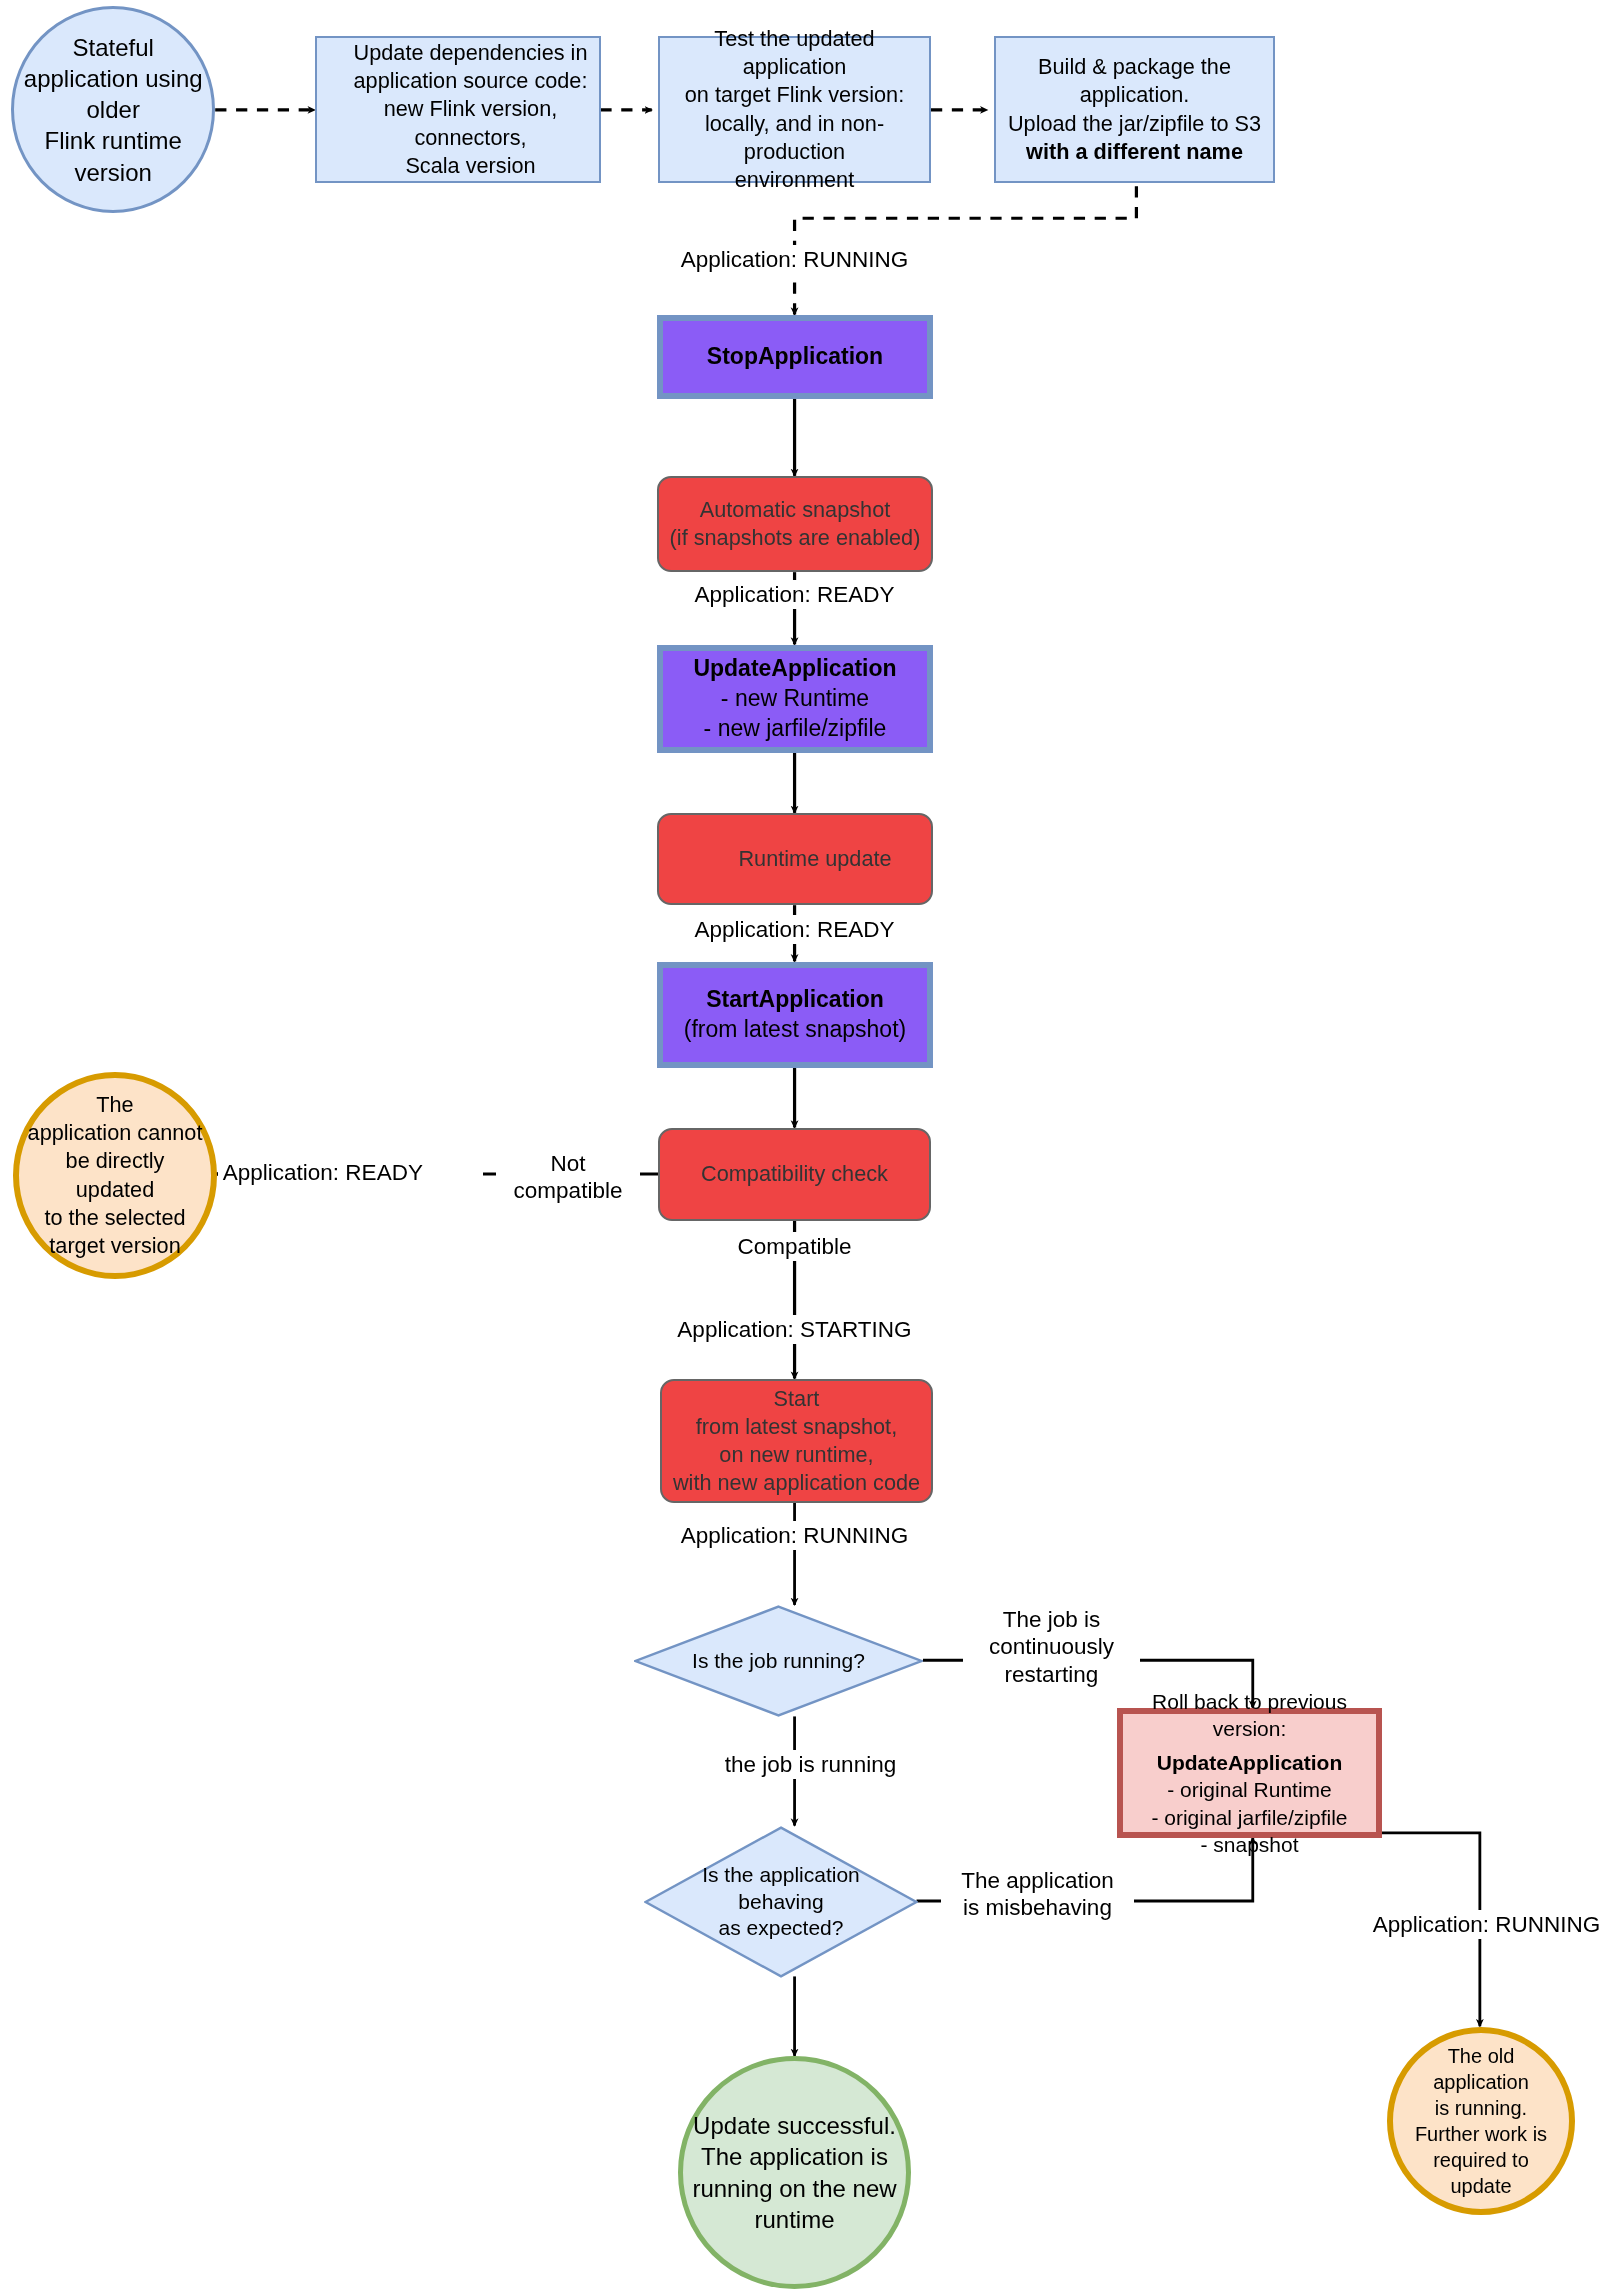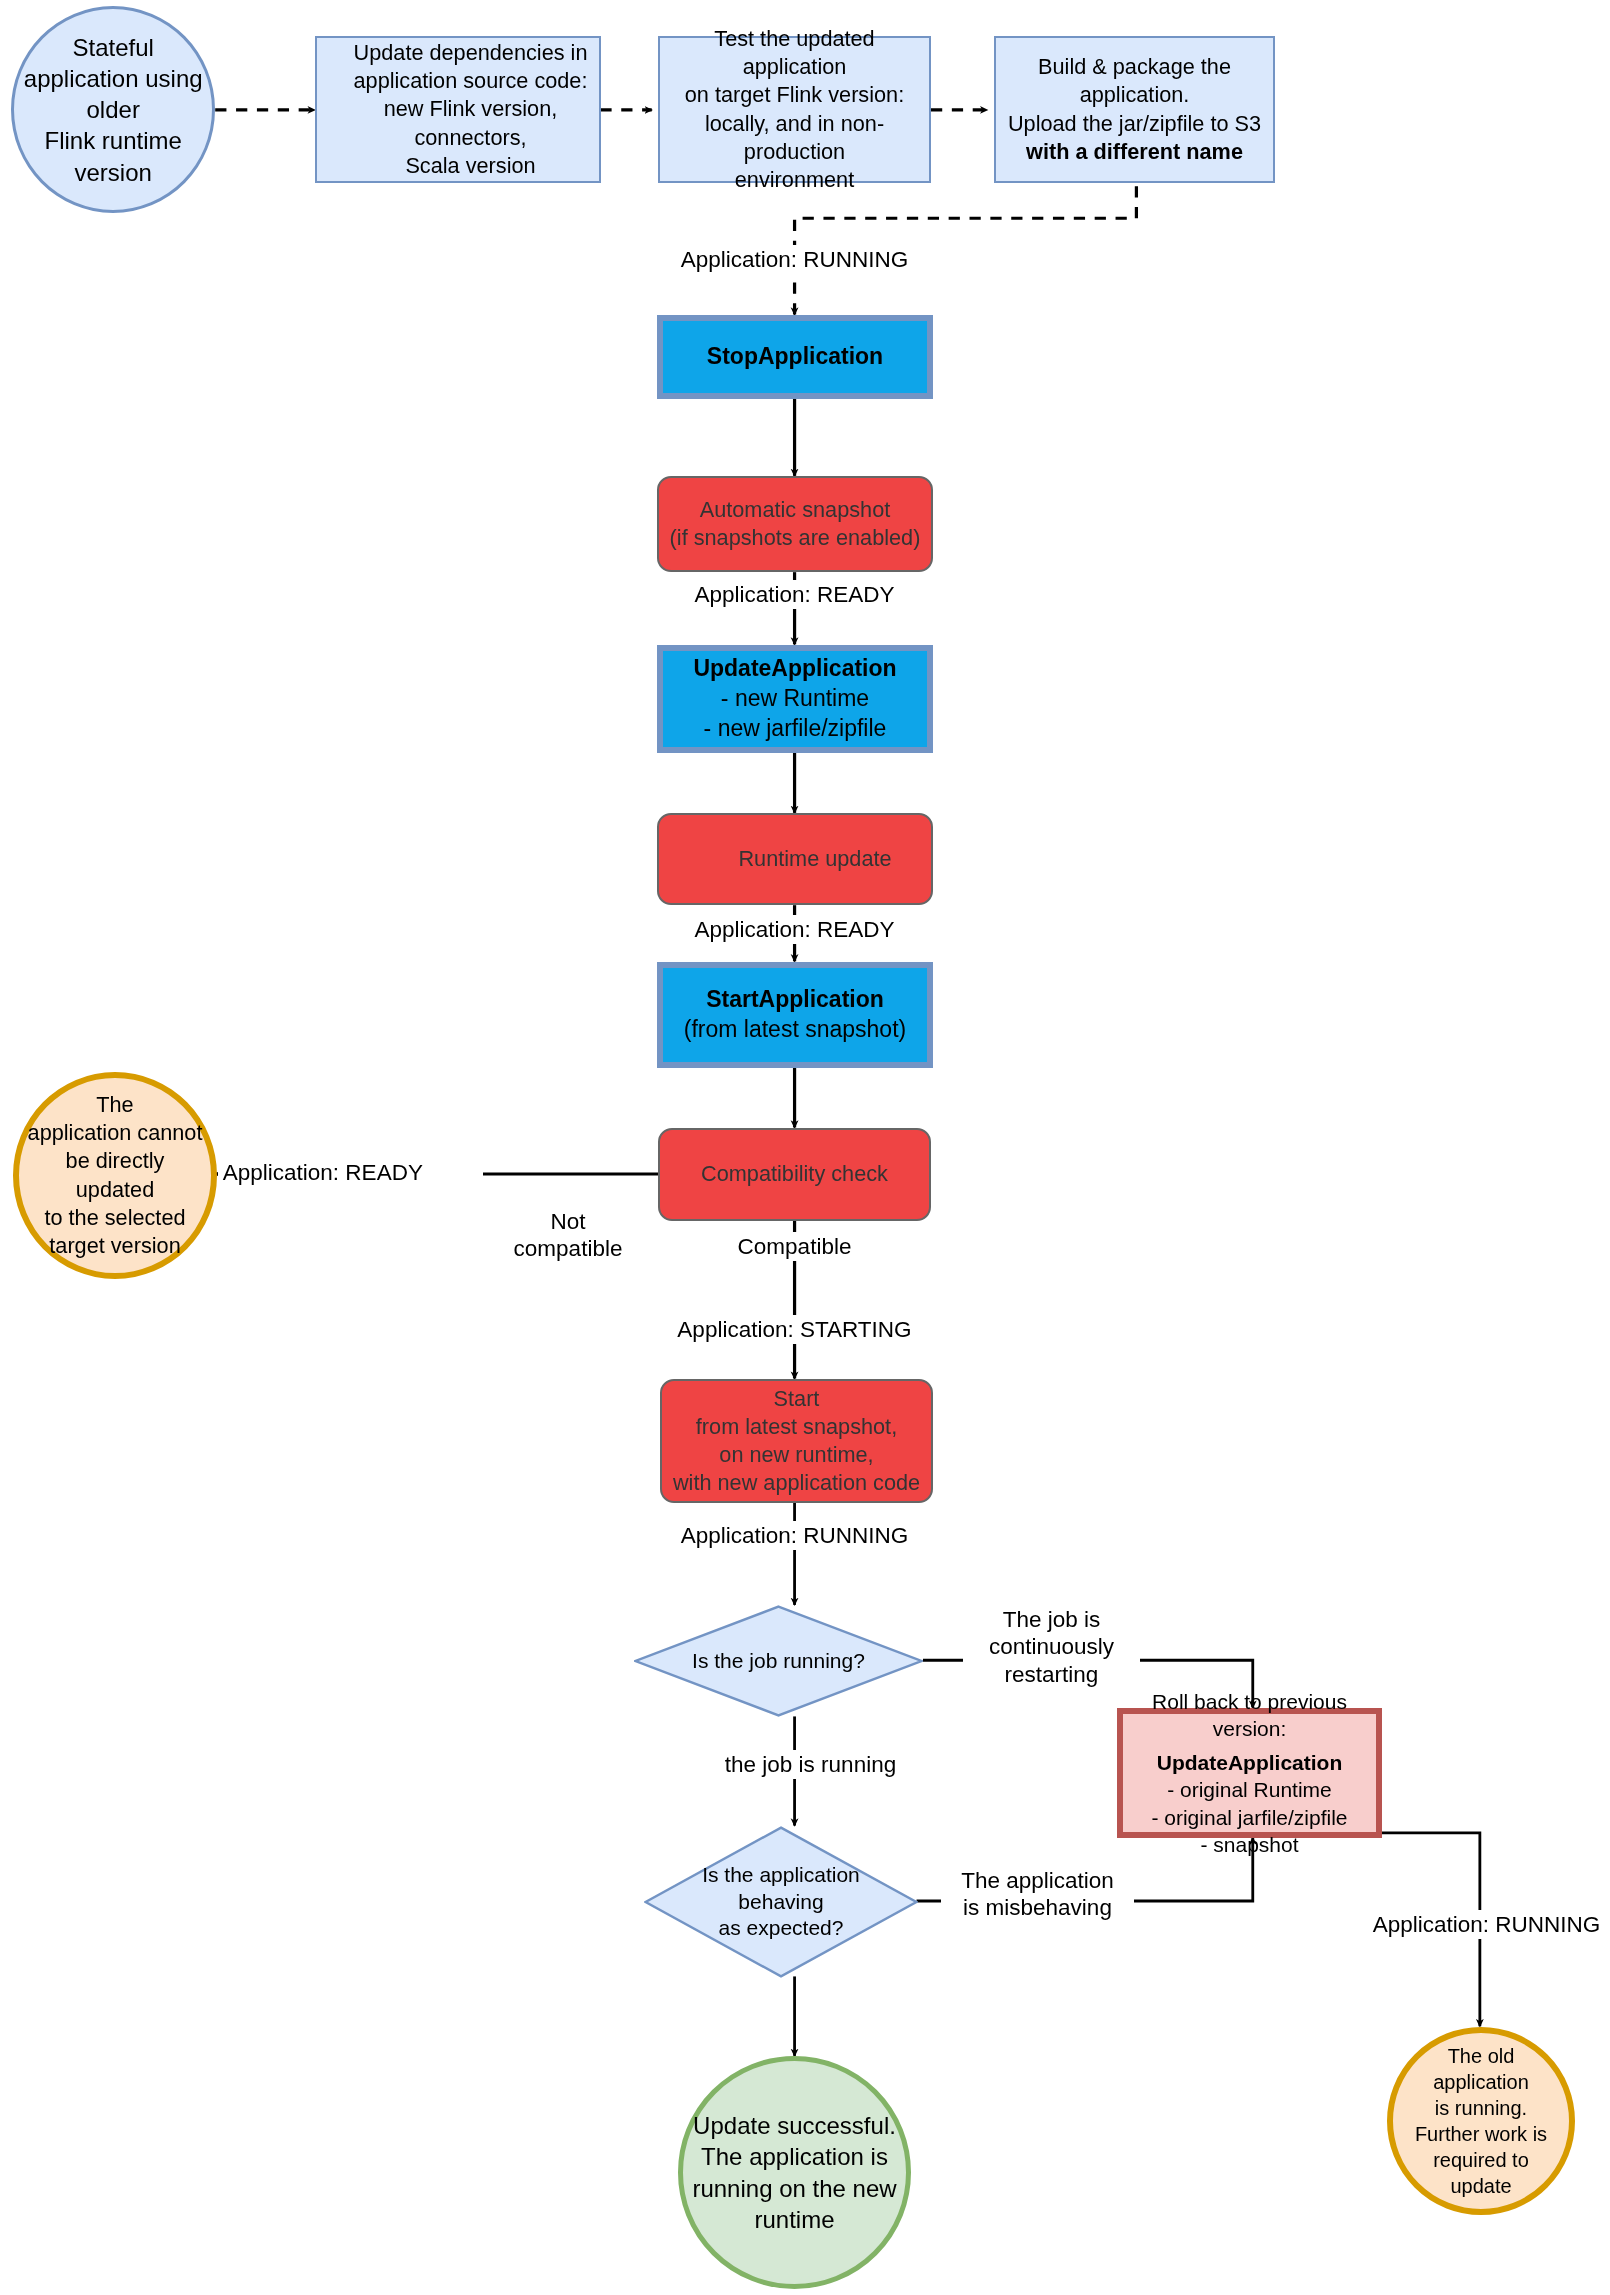--- a/index.html
+++ b/index.html
@@ -54,21 +54,21 @@
     border: 5.6px solid #82b366;
     border-radius: 50%;
     font-size: 24px;
   }
   .rect-blue {
     background: #dae8fc;
     border: 2.4px solid #7394c4;
     font-size: 21.7px;
   }
   .rect-blue-strong {
-    background: #0ea5e9;
+    background: #8b5cf6;
     border: 6.4px solid #7394c4;
     font-size: 23px;
   }
   .rect-red-strong {
     background: #f8cecc;
     border: 6.4px solid #b85450;
     font-size: 21px;
   }
   .rounded-gray {
     background: #ef4444;
@@ -276,21 +276,21 @@
 Further work is
 required to update</div>
   </div>
 
   <div class="edge-label" style="left:658px; top:245px; width:273px;">Application: RUNNING</div>
 
   <div class="edge-label" style="left:658px; top:580px; width:273px;">Application: READY</div>
 
   <div class="edge-label" style="left:658px; top:915px; width:273px;">Application: READY</div>
 
-  <div class="edge-label" style="left:496px; top:1207px; width:144px;">Not
+  <div class="edge-label" style="left:496px; top:1149px; width:144px;">Not
 compatible</div>
 
   <div class="edge-label" style="left:218px; top:1158px; width:265px; text-align:left;">Application: READY</div>
 
   <div class="edge-label" style="left:674px; top:1232px; width:241px;">Compatible</div>
 
   <div class="edge-label" style="left:642px; top:1315px; width:305px;">Application: STARTING</div>
 
   <div class="edge-label" style="left:642px; top:1521px; width:305px;">Application: RUNNING</div>
 

